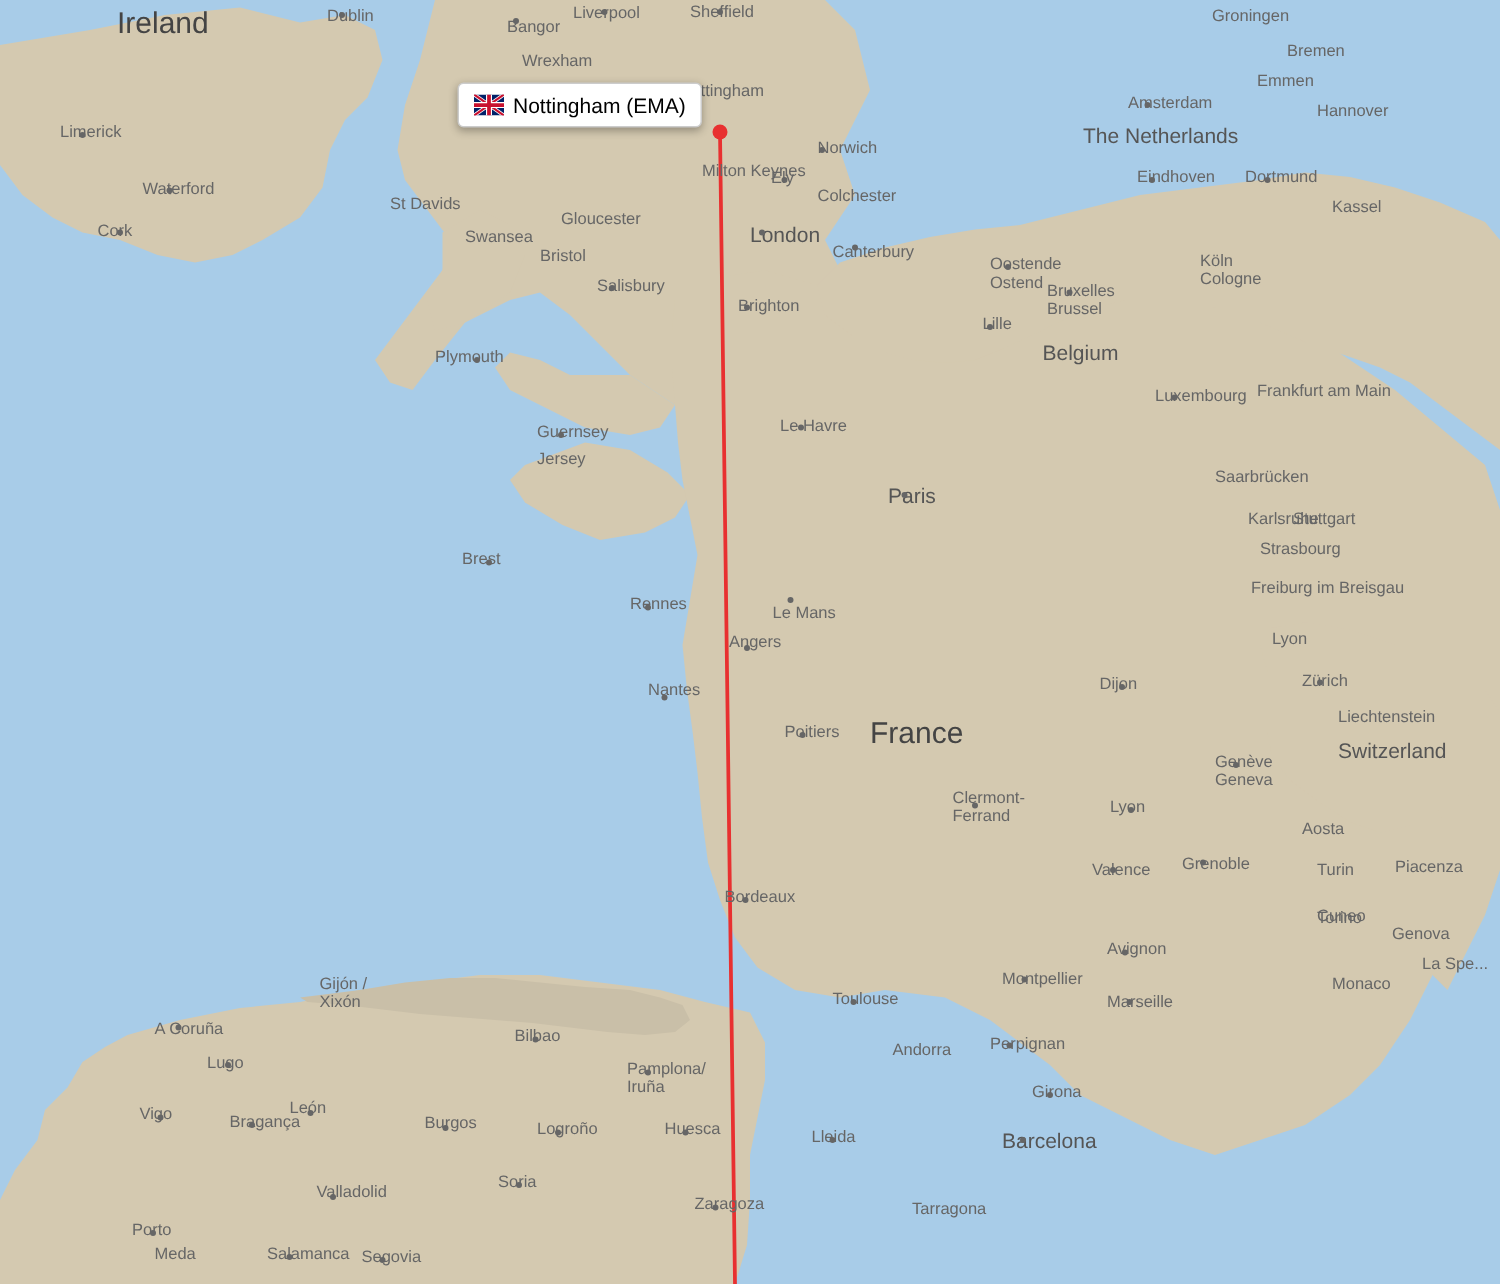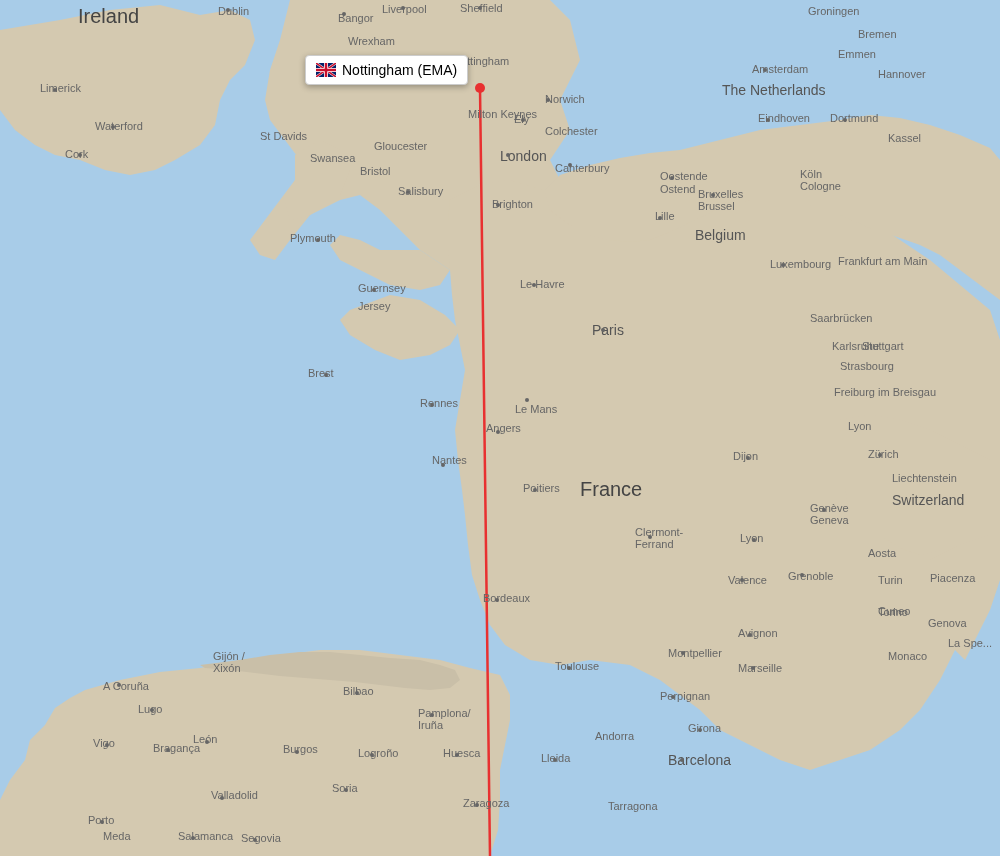--- a/index.html
+++ b/index.html
@@ -203,21 +203,21 @@
   <div class="map-label small" style="left: 878px; top: 574px; text-align: right;">Turin</div>
   <div class="map-label small" style="left: 930px; top: 572px;">Piacenza</div>
   <div class="map-label small" style="left: 878px; top: 605px;">Cuneo</div>
   <div class="map-label small" style="left: 738px; top: 627px;">Avignon</div>
   <div class="map-label small" style="left: 555px; top: 660px;">Toulouse</div>
   <div class="map-label small" style="left: 668px; top: 647px;">Montpellier</div>
   <div class="map-label small" style="left: 738px; top: 662px;">Marseille</div>
   <div class="map-label small" style="left: 888px; top: 650px;">Monaco</div>
   <div class="map-label small" style="left: 213px; top: 650px;">Gijón /<br>Xixón</div>
   <div class="map-label small" style="left: 660px; top: 690px;">Perpignan</div>
-  <div class="map-label small" style="left: 595px; top: 730px;">Andorra</div>
+  <div class="map-label small" style="left: 595px; top: 694px;">Andorra</div>
   <div class="map-label small" style="left: 928px; top: 617px;">Genova</div>
   <div class="map-label small" style="left: 948px; top: 637px;">La Spe...</div>
   <div class="map-label small" style="left: 103px; top: 680px;">A Coruña</div>
   <div class="map-label small" style="left: 138px; top: 703px;">Lugo</div>
   <div class="map-label small" style="left: 343px; top: 685px;">Bilbao</div>
   <div class="map-label small" style="left: 418px; top: 707px;">Pamplona/<br>Iruña</div>
   <div class="map-label small" style="left: 688px; top: 722px;">Girona</div>
   <div class="map-label small" style="left: 93px; top: 737px;">Vigo</div>
   <div class="map-label small" style="left: 153px; top: 742px;">Bragança</div>
   <div class="map-label small" style="left: 193px; top: 733px;">León</div>

